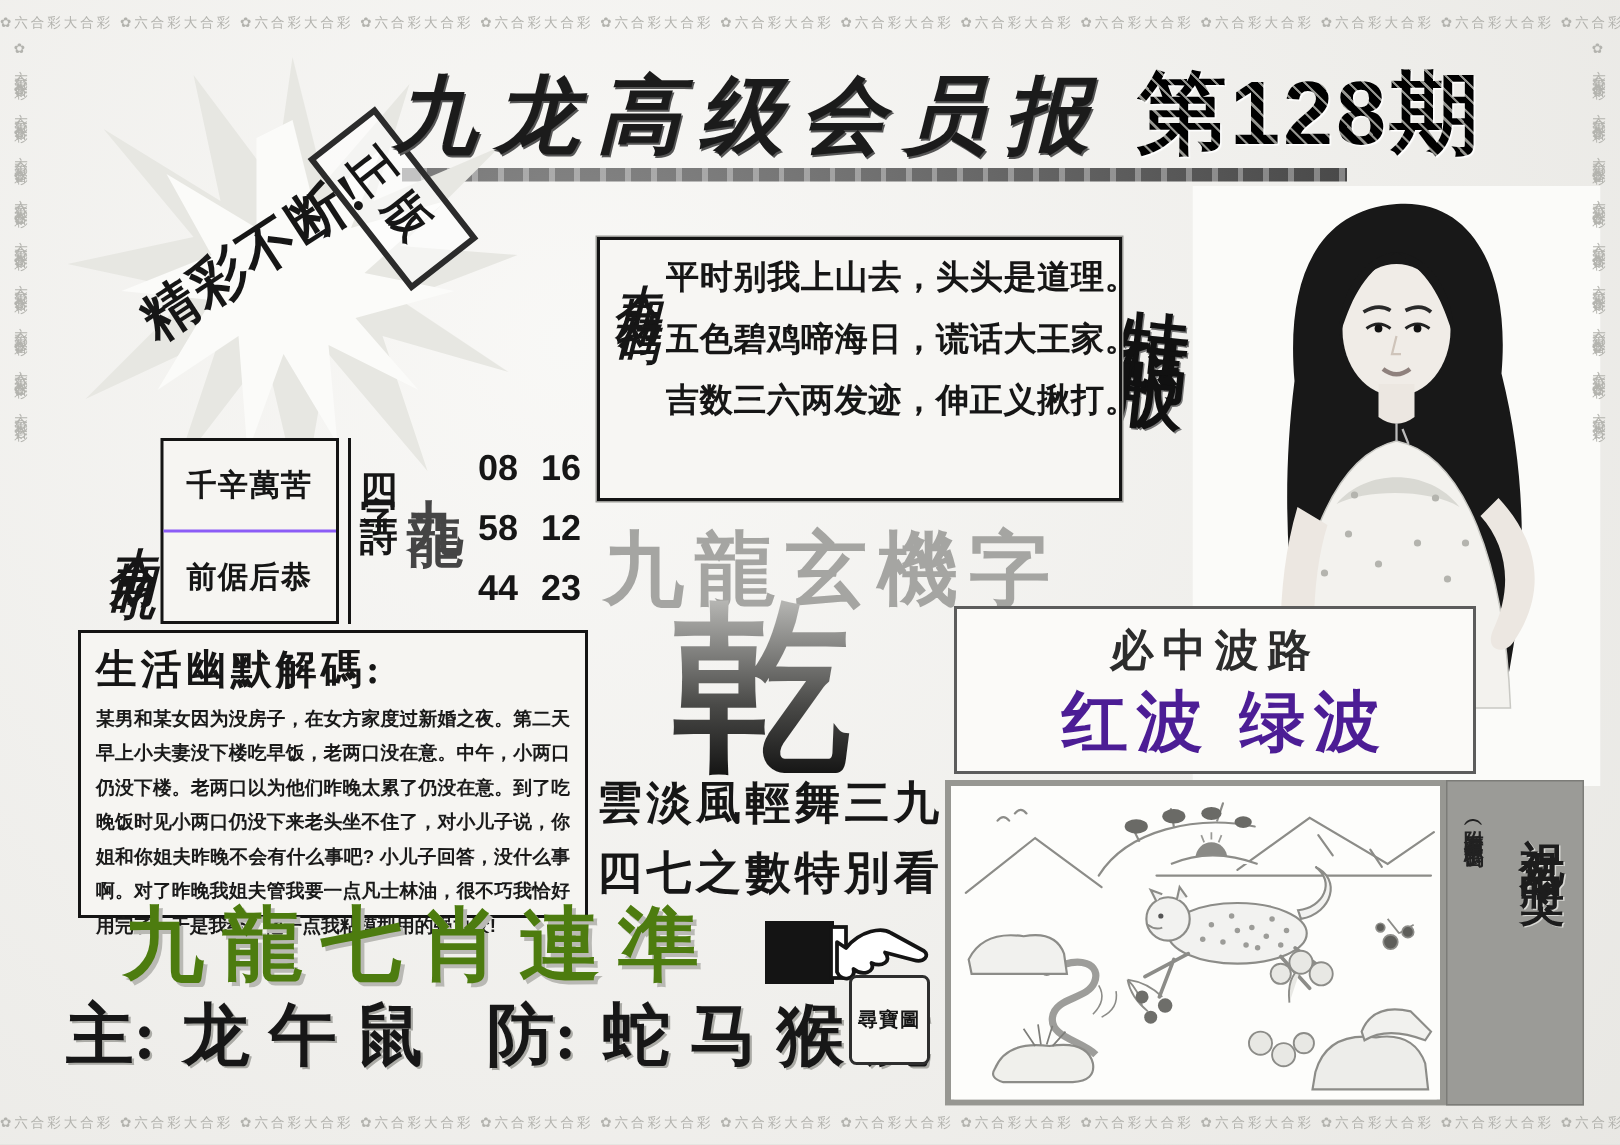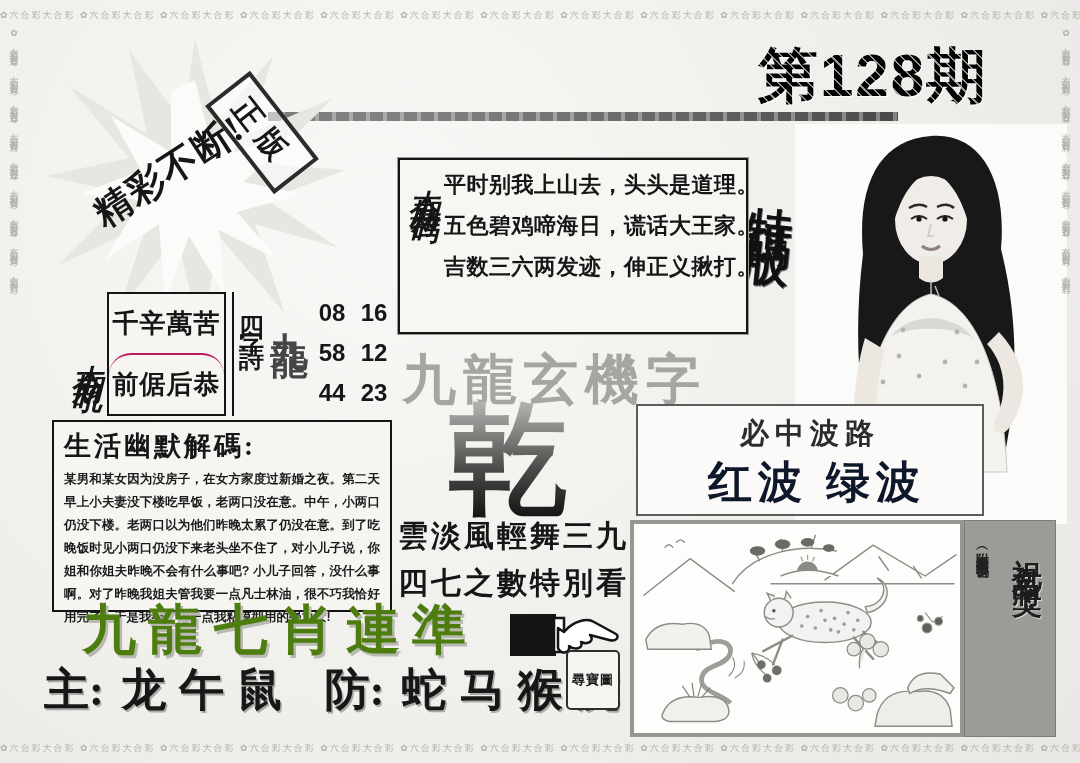--- a/index.html
+++ b/index.html
@@ -42,22 +42,22 @@
   .poem-label{width:40px;writing-mode:vertical-rl;font-family:"Liberation Serif","DejaVu Serif",serif;
       font-style:italic;font-weight:bold;font-size:29px;letter-spacing:9px;padding-top:6px;margin-left:4px;}
   .poem-lines{flex:1;padding:4px 2px 0 0;}
   .poem-lines div{font-size:22px;font-weight:bold;line-height:41px;white-space:nowrap;letter-spacing:0.5px;}
   
   .grid{left:58px;top:292px;width:334px;height:124px;display:flex;z-index:3;}
   .roar{width:50px;writing-mode:vertical-rl;font-family:"Liberation Serif","DejaVu Serif",serif;
       font-style:italic;font-weight:bold;font-size:30px;letter-spacing:10px;text-align:center;padding-top:2px;}
   .phrase-box{width:118px;border:2px solid #141414;display:flex;flex-direction:column;background:#f6f5f2;}
   .phrase-box div{flex:1;display:flex;align-items:center;justify-content:center;
-      font-family:Liberation Serif, serif;font-weight:bold;font-size:26px;letter-spacing:1px;border-radius:22px;}
-  .phrase-box div+div{border-top:2px solid #be185d;}
+      font-family:Liberation Serif, serif;font-weight:bold;font-size:20px;letter-spacing:1px;}
+  .phrase-box div+div{border-top:2px solid #8b5cf6;}
   .grid-right{flex:1;border-left:2px solid #141414;margin-left:6px;display:flex;padding-left:4px;}
   .sz-label{writing-mode:vertical-rl;font-family:"Liberation Serif","DejaVu Serif",serif;font-weight:bold;
       font-size:25px;letter-spacing:14px;width:30px;padding-top:4px;}
   .brand-vert{writing-mode:vertical-rl;font-family:"Liberation Serif","DejaVu Serif",serif;font-weight:bold;
       font-size:38px;letter-spacing:8px;width:46px;color:#454545;padding-top:10px;}
   .numgrid{display:grid;grid-template-columns:36px 36px;grid-auto-rows:38px;column-gap:6px;row-gap:2px;
       align-items:center;justify-items:center;font-size:24px;font-weight:800;padding-top:2px;}
   
   .mystery-title{left:402px;top:344px;font-size:54px;font-weight:bold;color:#a5a5a2;letter-spacing:7px;
       font-family:"Liberation Serif","DejaVu Serif",serif;white-space:nowrap;z-index:2;}
@@ -71,21 +71,21 @@
   .humor{left:52px;top:420px;width:340px;height:192px;border:2px solid #141414;background:#f6f5f2;
       padding:6px 10px;box-sizing:border-box;z-index:3;}
   .humor-title{font-size:27px;font-weight:bold;font-family:"Liberation Serif","DejaVu Serif",serif;
       letter-spacing:3px;margin-bottom:4px;}
   .humor-body{font-size:12.5px;font-weight:bold;line-height:23px;text-align:justify;color:#1a1a1a;}
   
   .waves{left:636px;top:404px;width:348px;height:112px;border:2px solid #5c5c5c;background:#fbfaf8;
       text-align:center;z-index:3;box-sizing:border-box;}
   .waves-title{font-size:29px;font-weight:bold;letter-spacing:6px;margin-top:8px;
       font-family:"Liberation Serif","DejaVu Serif",serif;color:#2c2c2c;}
-  .waves-values{font-size:44px;font-weight:900;letter-spacing:6px;line-height:56px;color:#0f172a;margin-left:14px;}
+  .waves-values{font-size:44px;font-weight:900;letter-spacing:6px;line-height:56px;color:#4c1d95;margin-left:14px;}
   
   .map{left:630px;top:520px;width:334px;height:217px;border:4px solid #979792;background:#fdfdfb;
       box-sizing:border-box;z-index:3;}
   .bless{left:964px;top:520px;width:92px;height:217px;background:#9b9b97;border:1px solid #7c7c78;
       box-sizing:border-box;z-index:3;}
   .bless-main{position:absolute;right:8px;top:14px;writing-mode:vertical-rl;font-size:30px;font-weight:bold;
       font-family:"Liberation Serif","DejaVu Serif",serif;letter-spacing:9px;color:#1d1d1d;
       text-shadow:1px 1px 0 #d8d8d4;}
   .bless-note{position:absolute;left:8px;top:20px;writing-mode:vertical-rl;font-size:13px;font-weight:bold;
       color:#222;letter-spacing:2px;font-family:"Liberation Serif","DejaVu Serif",serif;}
@@ -110,20 +110,21 @@
   <div class="abs bstrip b-side b-left">✿六合彩大合彩 ✿六合彩大合彩 ✿六合彩大合彩 ✿六合彩大合彩 ✿六合彩大合彩 ✿六合彩大合彩 ✿六合彩大合彩 ✿六合彩大合彩 ✿六合彩大合彩</div>
   <div class="abs bstrip b-side b-right">✿六合彩大合彩 ✿六合彩大合彩 ✿六合彩大合彩 ✿六合彩大合彩 ✿六合彩大合彩 ✿六合彩大合彩 ✿六合彩大合彩 ✿六合彩大合彩 ✿六合彩大合彩</div>
 
   <svg class="abs burst-svg" viewBox="0 0 100 100">
     <polygon points="50,0 57,28 76,6 68,32 96,20 74,42 100,44 74,54 98,70 70,62 80,92 58,66 52,100 44,66 24,92 34,62 4,76 28,52 0,46 28,40 8,16 34,32 28,4 46,28" fill="#e7e7e2"></polygon>
     <polygon points="50,14 55,34 70,20 63,38 84,32 66,48 86,52 64,58 78,74 58,64 60,86 48,66 40,88 38,62 20,74 32,54 12,52 32,44 22,26 42,38 42,18" fill="#fbfbf9"></polygon>
   </svg>
   <div class="abs burst-text">精彩不断!</div>
   <div class="abs stamp">正版</div>
 
+  <div class="abs main-title">九龙高级会员报</div>
   <div class="abs issue">第128期</div>
   <div class="abs title-underline"></div>
   <div class="abs edition">特碼版</div>
 
   <svg class="abs photo" viewBox="0 0 272 400">
     <rect width="272" height="400" fill="#fbfbf9"></rect>
     <path d="M136 12 C84 16 62 60 68 130 C58 210 64 285 80 348 L206 348 C222 280 226 205 206 125 C212 56 186 8 136 12 Z" fill="#181818"></path>
     <ellipse cx="136" cy="96" rx="36" ry="44" fill="#f0ece7"></ellipse>
     <path d="M98 92 C102 56 126 44 136 44 C112 60 106 76 98 100 Z" fill="#181818"></path>
     <path d="M174 92 C170 56 146 44 136 44 C160 60 166 76 174 100 Z" fill="#181818"></path>

